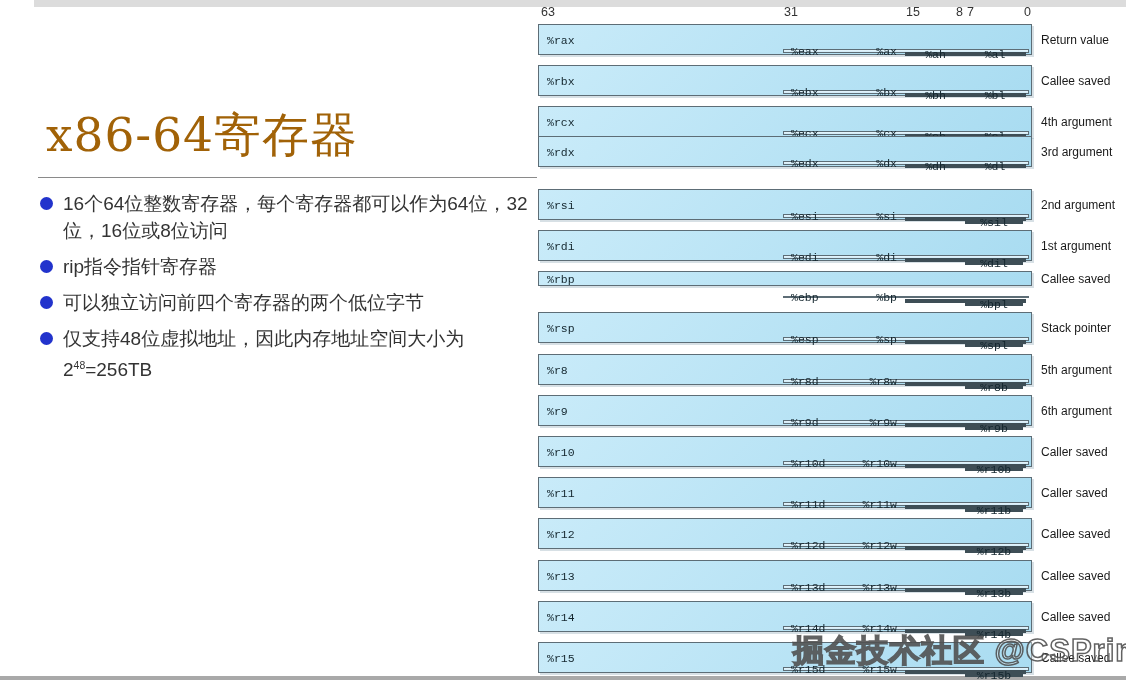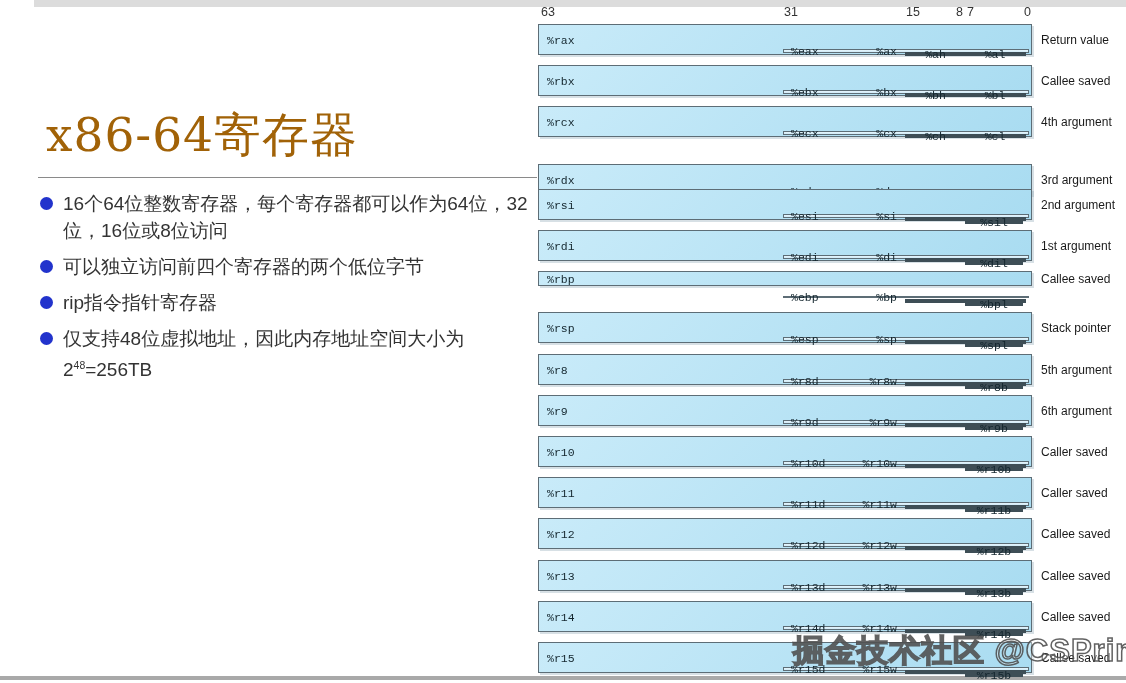--- a/index.html
+++ b/index.html
@@ -64,25 +64,25 @@
   <div class="title">x86-64寄存器</div>
   <div class="separator"></div>
 
   <div class="bullets">
     <div class="bullet">
       <span class="dot"></span>
       <span class="btext">16个64位整数寄存器，每个寄存器都可以作为64位，32位，16位或8位访问</span>
     </div>
     <div class="bullet">
       <span class="dot"></span>
-      <span class="btext">可以独立访问前四个寄存器的两个低位字节</span>
+      <span class="btext">rip指令指针寄存器</span>
     </div>
     <div class="bullet">
       <span class="dot"></span>
-      <span class="btext">rip指令指针寄存器</span>
+      <span class="btext">可以独立访问前四个寄存器的两个低位字节</span>
     </div>
     <div class="bullet">
       <span class="dot"></span>
       <span class="btext"><span>仅支持48位虚拟地址，因此内存地址空间大小为2</span><sup>48</sup><span>=256TB</span></span>
     </div>
   </div>
 
   <div class="bit-scale">
     <span class="b63">63</span>
     <span class="b31">31</span>
@@ -131,21 +131,21 @@
         <div class="boxw">
           <div class="dual">
             <span class="cell high lbl">%ch</span>
             <span class="cell low lbl">%cl</span>
           </div>
 
         </div>
       </div>
       <span class="note">4th argument</span>
     </div>
-      <div class="reg-row" style="top: 164px; height: 31px;">
+      <div class="reg-row" style="top: 136px; height: 31px;">
       <span class="lbl r64">%rdx</span>
       <div class="box32">
         <span class="lbl r32">%edx</span>
         <span class="lbl r16">%dx</span>
         <div class="boxw">
           <div class="dual">
             <span class="cell high lbl">%dh</span>
             <span class="cell low lbl">%dl</span>
           </div>
 

